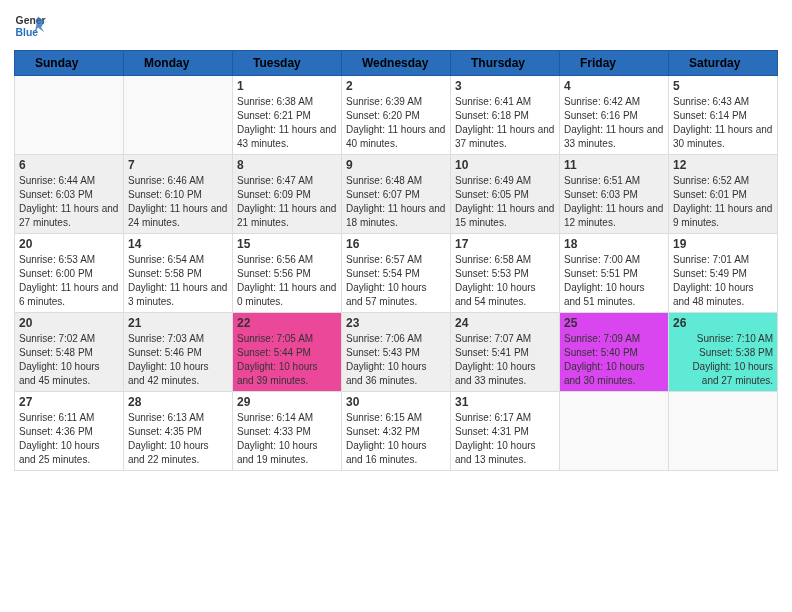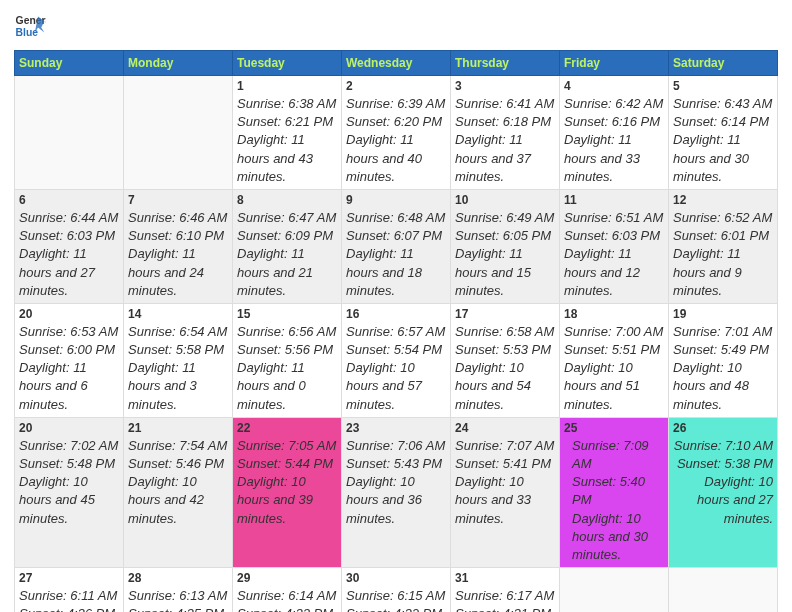--- a/index.html
+++ b/index.html
@@ -44,24 +44,24 @@
       font-size: 14px;
       color: #555;
     }
     .calendar {
       width: 100%;
       border-collapse: collapse;
       border: 1px solid #ccc;
     }
     .calendar th {
       background: #2a6ebb;
-      color: #bef264;
+      color: #000000;
       font-size: 12px;
       font-weight: bold;
-      padding: 5px 4px;
+      padding: 5px 20px;
       text-align: left;
       border: 1px solid #1f5aa0;
     }
     .calendar td {
       vertical-align: top;
       border: 1px solid #ddd;
       padding: 3px 4px;
       width: calc(100% / 7);
       min-height: 80px;
       font-size: 10px;
@@ -74,24 +74,23 @@
     .calendar tr td:first-child,
     .calendar tr td:last-child {
     }
     .day-num {
       font-size: 12px;
       font-weight: bold;
       margin-bottom: 2px;
       display: block;
     }
     .day-info {
-      font-size: 13px;
+      font-size: 10px;
       line-height: 1.4;
       color: #333;
-      font-style: italic;
     }
     .empty-cell {
       background: #f9f9f9;
     }
   </style>
 </head>
 <body>
 
 <div class="page">
   <div class="header">
@@ -246,21 +245,21 @@
         </tr>
         <tr style="background: rgb(239, 239, 239);">
           <td style="background: rgb(239, 239, 239);">
             <span class="day-num">20</span>
             <div class="day-info" style="white-space: pre-line;">Sunrise: 7:02 AM
 Sunset: 5:48 PM
 Daylight: 10 hours and 45 minutes.</div>
           </td>
           <td style="background: rgb(239, 239, 239);">
             <span class="day-num">21</span>
-            <div class="day-info" style="white-space: pre-line;">Sunrise: 7:54 AM
+            <div class="day-info" style="white-space: pre-line;">Sunrise: 7:03 AM
 Sunset: 5:46 PM
 Daylight: 10 hours and 42 minutes.</div>
           </td>
           <td style="background: #ec4899; margin-left: 13px;">
             <span class="day-num">22</span>
             <div class="day-info" style="white-space: pre-line;">Sunrise: 7:05 AM
 Sunset: 5:44 PM
 Daylight: 10 hours and 39 minutes.</div>
           </td>
           <td style="background: rgb(239, 239, 239);">
@@ -270,21 +269,21 @@
 Daylight: 10 hours and 36 minutes.</div>
           </td>
           <td style="background: rgb(239, 239, 239);">
             <span class="day-num">24</span>
             <div class="day-info" style="white-space: pre-line;">Sunrise: 7:07 AM
 Sunset: 5:41 PM
 Daylight: 10 hours and 33 minutes.</div>
           </td>
           <td style="background: #d946ef;">
             <span class="day-num">25</span>
-            <div class="day-info" style="white-space: pre-line; margin-left: 8px;">Sunrise: 7:09 AM
+            <div class="day-info" style="white-space: pre-line;">Sunrise: 7:09 AM
 Sunset: 5:40 PM
 Daylight: 10 hours and 30 minutes.</div>
           </td>
           <td style="background: #5eead4;">
             <span class="day-num">26</span>
             <div class="day-info" style="white-space: pre-line; text-align: right;">Sunrise: 7:10 AM
 Sunset: 5:38 PM
 Daylight: 10 hours and 27 minutes.</div>
           </td>
         </tr>

